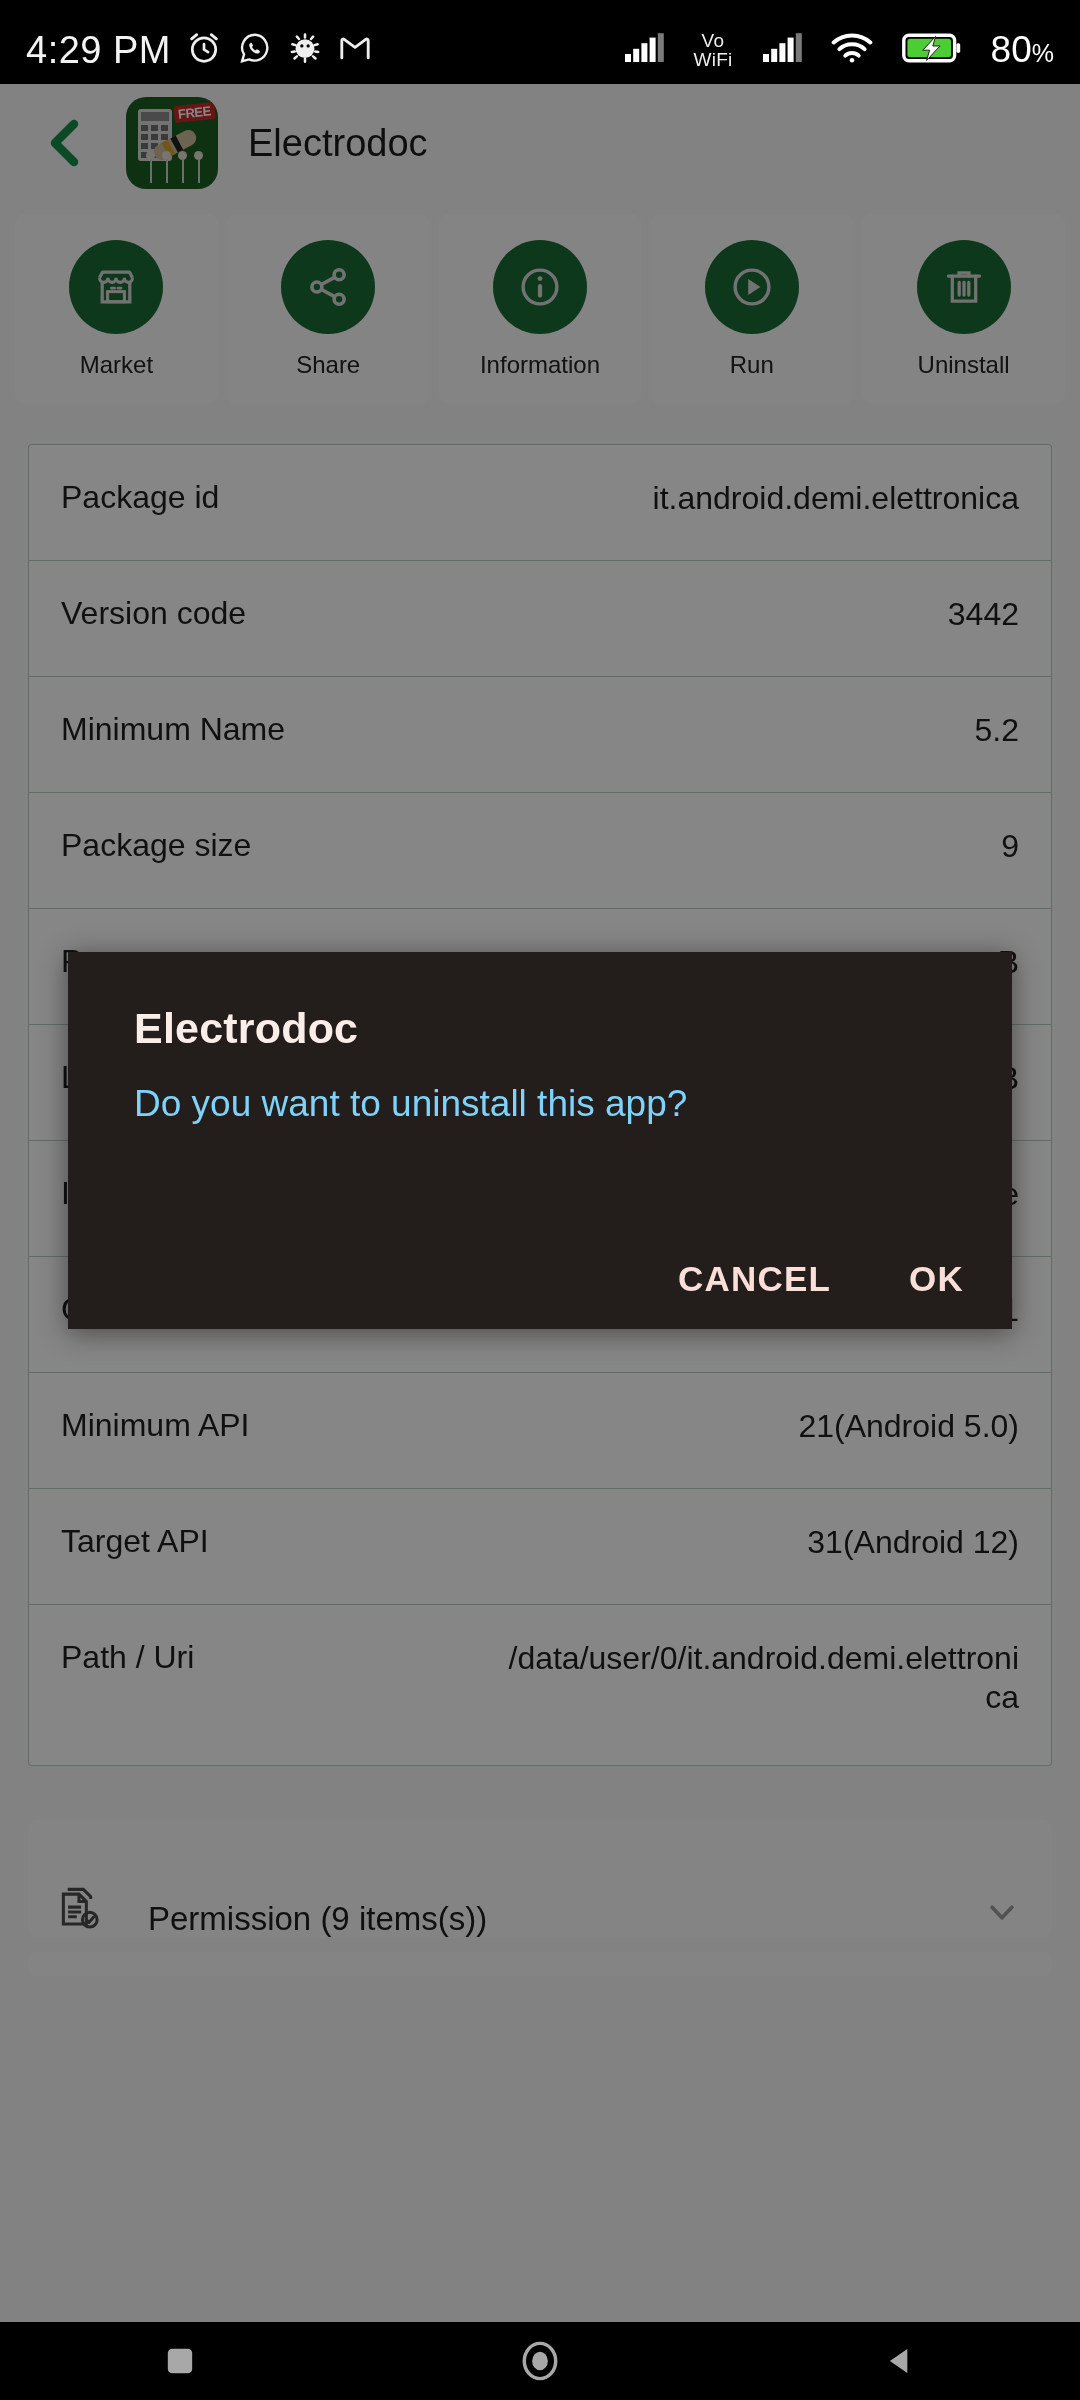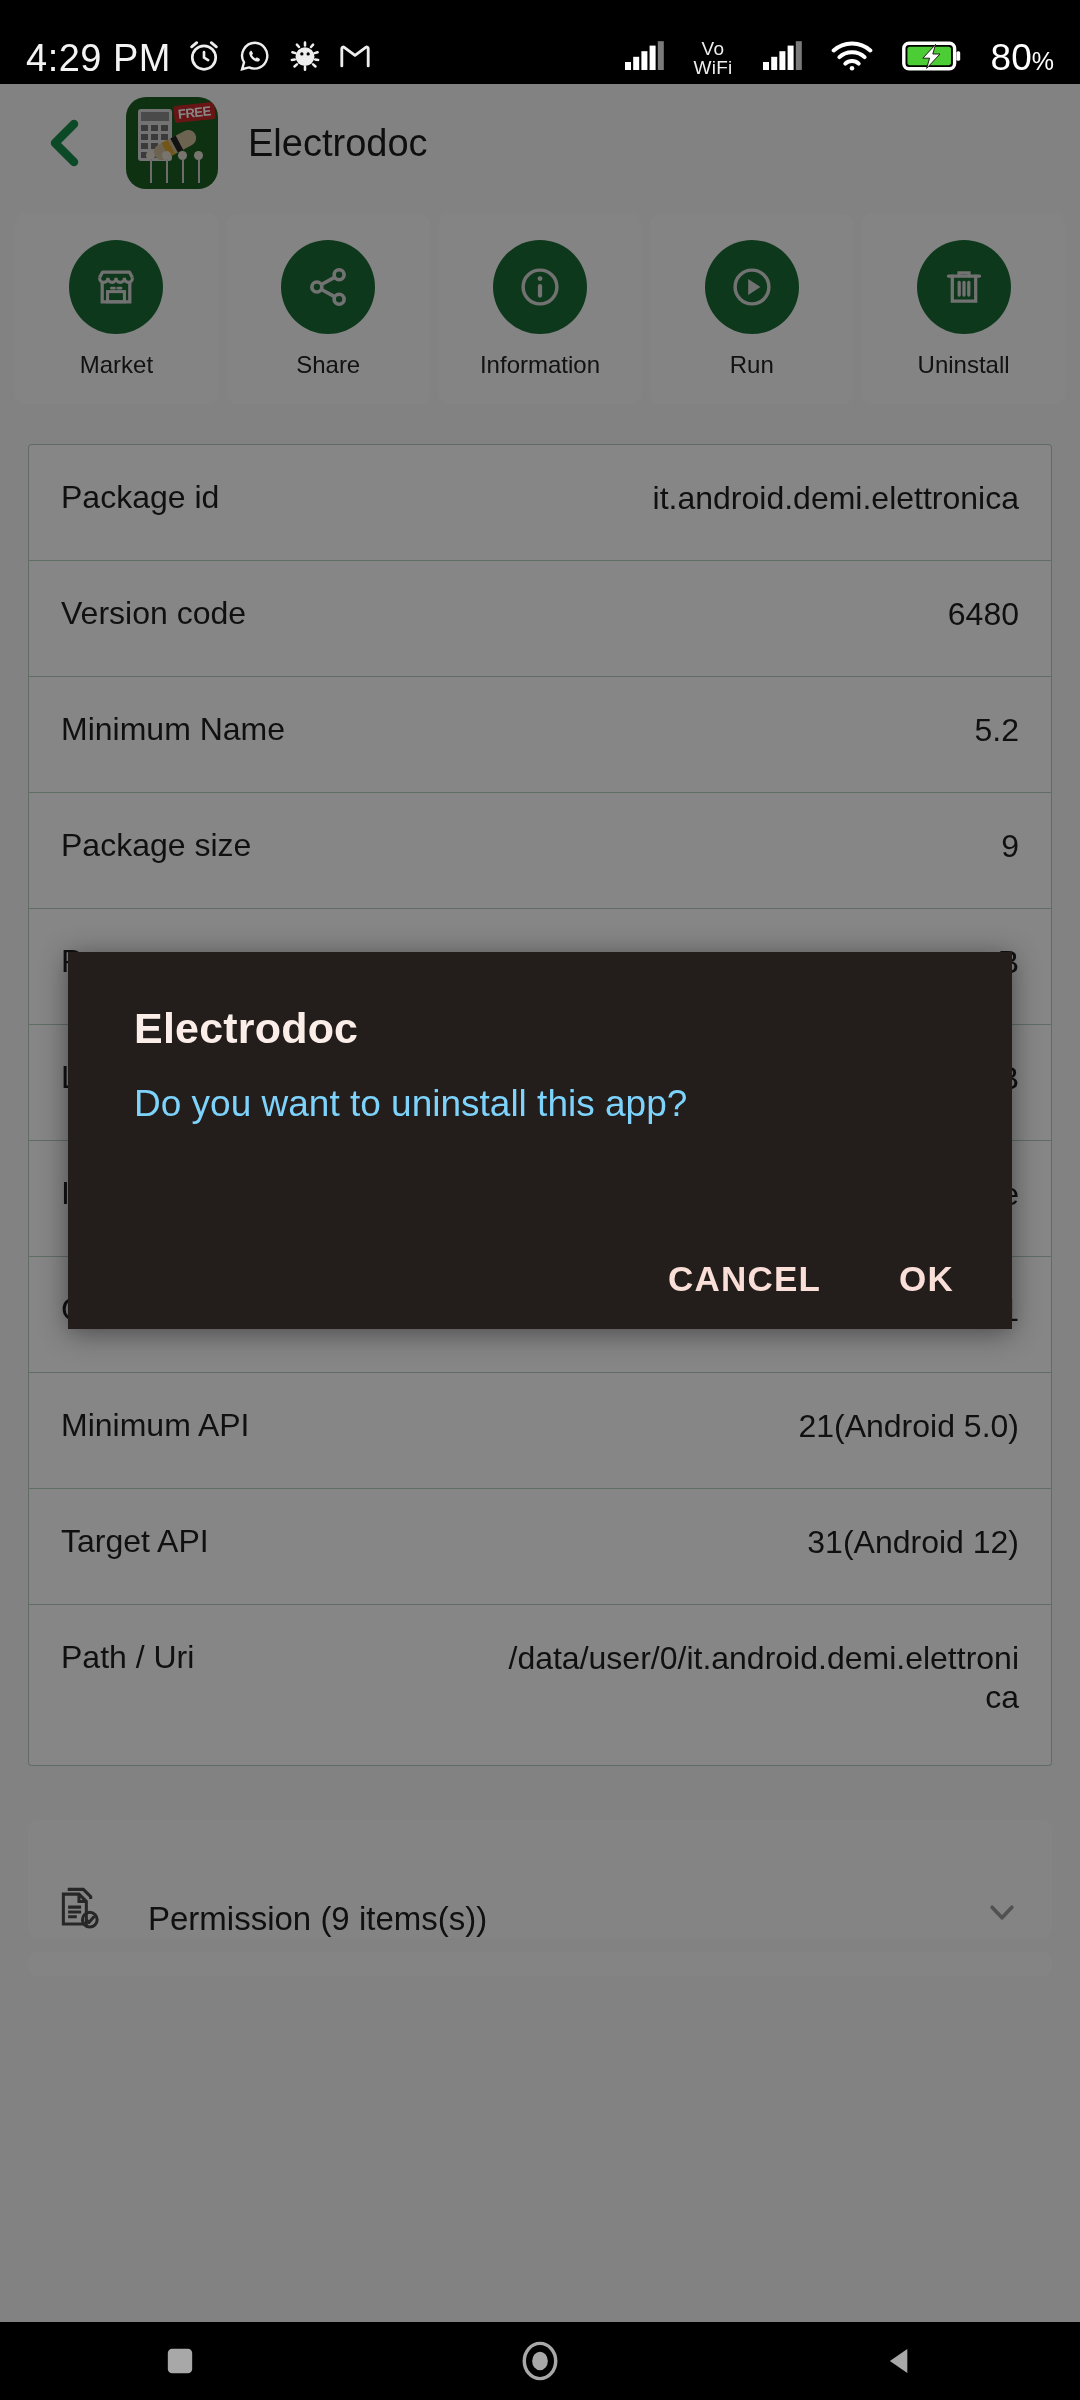--- a/index.html
+++ b/index.html
@@ -6,21 +6,21 @@
   html, body {
     width:1080px; height:2400px;
     background:#000;
     font-family:"Liberation Sans", sans-serif;
     overflow:hidden;
   }
   #screen { position:relative; width:1080px; height:2400px; background:#000; }
 
   
   #statusbar {
-    position:absolute; top:16px; left:0; width:1080px; height:84px;
+    position:absolute; top:8px; left:0; width:1080px; height:84px;
     background:#000; color:#f2f2f2;
     display:flex; align-items:center; justify-content:space-between;
     padding:0 26px;
   }
   .sb-left { display:flex; align-items:center; gap:14px; }
   .sb-right { display:flex; align-items:center; gap:29px; }
   .sb-clock { font-size:38px; letter-spacing:0.5px; color:#f3f3f3; }
   .sb-ico { display:block; }
   .vowifi { font-size:19px; line-height:19px; text-align:center; color:#eee; letter-spacing:0.3px; }
   .sb-batt-pct { font-size:37px; color:#fff; }
@@ -108,21 +108,21 @@
   
   #dialog {
     position:absolute; z-index:60;
     left:68px; top:952px; width:944px; height:377px;
     background:#231d1b;
     box-shadow:0 4px 26px rgba(0,0,0,0.45);
   }
   .dlg-title { font-size:43px; font-weight:bold; color:#fbeee9;
                padding:52px 66px 0 66px; letter-spacing:0.2px; }
   .dlg-msg { font-size:37px; color:#7dd3fc; padding:30px 66px 0 66px; }
-  .dlg-actions { position:absolute; right:58px; bottom:30px;
+  .dlg-actions { position:absolute; right:48px; bottom:30px;
                  display:flex; align-items:center; gap:78px; }
   .dlg-btn { font-size:35px; font-weight:bold; color:#f9dfd7;
              letter-spacing:1.2px; background:none; border:none;
              font-family:"Liberation Sans", sans-serif; cursor:pointer; }
 
   
   #navbar {
     position:absolute; bottom:0; left:0; width:1080px; height:78px;
     background:#000; display:flex; align-items:center; justify-content:space-around;
   }
@@ -313,21 +313,21 @@
       </div>
     </div>
 
     <div id="infolist">
       <div class="info-row">
         <span class="info-key">Package id</span>
         <span class="info-val">it.android.demi.elettronica</span>
       </div>
       <div class="info-row">
         <span class="info-key">Version code</span>
-        <span class="info-val">6480</span>
+        <span class="info-val">3442</span>
       </div>
       <div class="info-row">
         <span class="info-key">Minimum Name</span>
         <span class="info-val">5.2</span>
       </div>
       <div class="info-row">
         <span class="info-key">Package size</span>
         <span class="info-val">9</span>
       </div>
       <div class="info-row">

